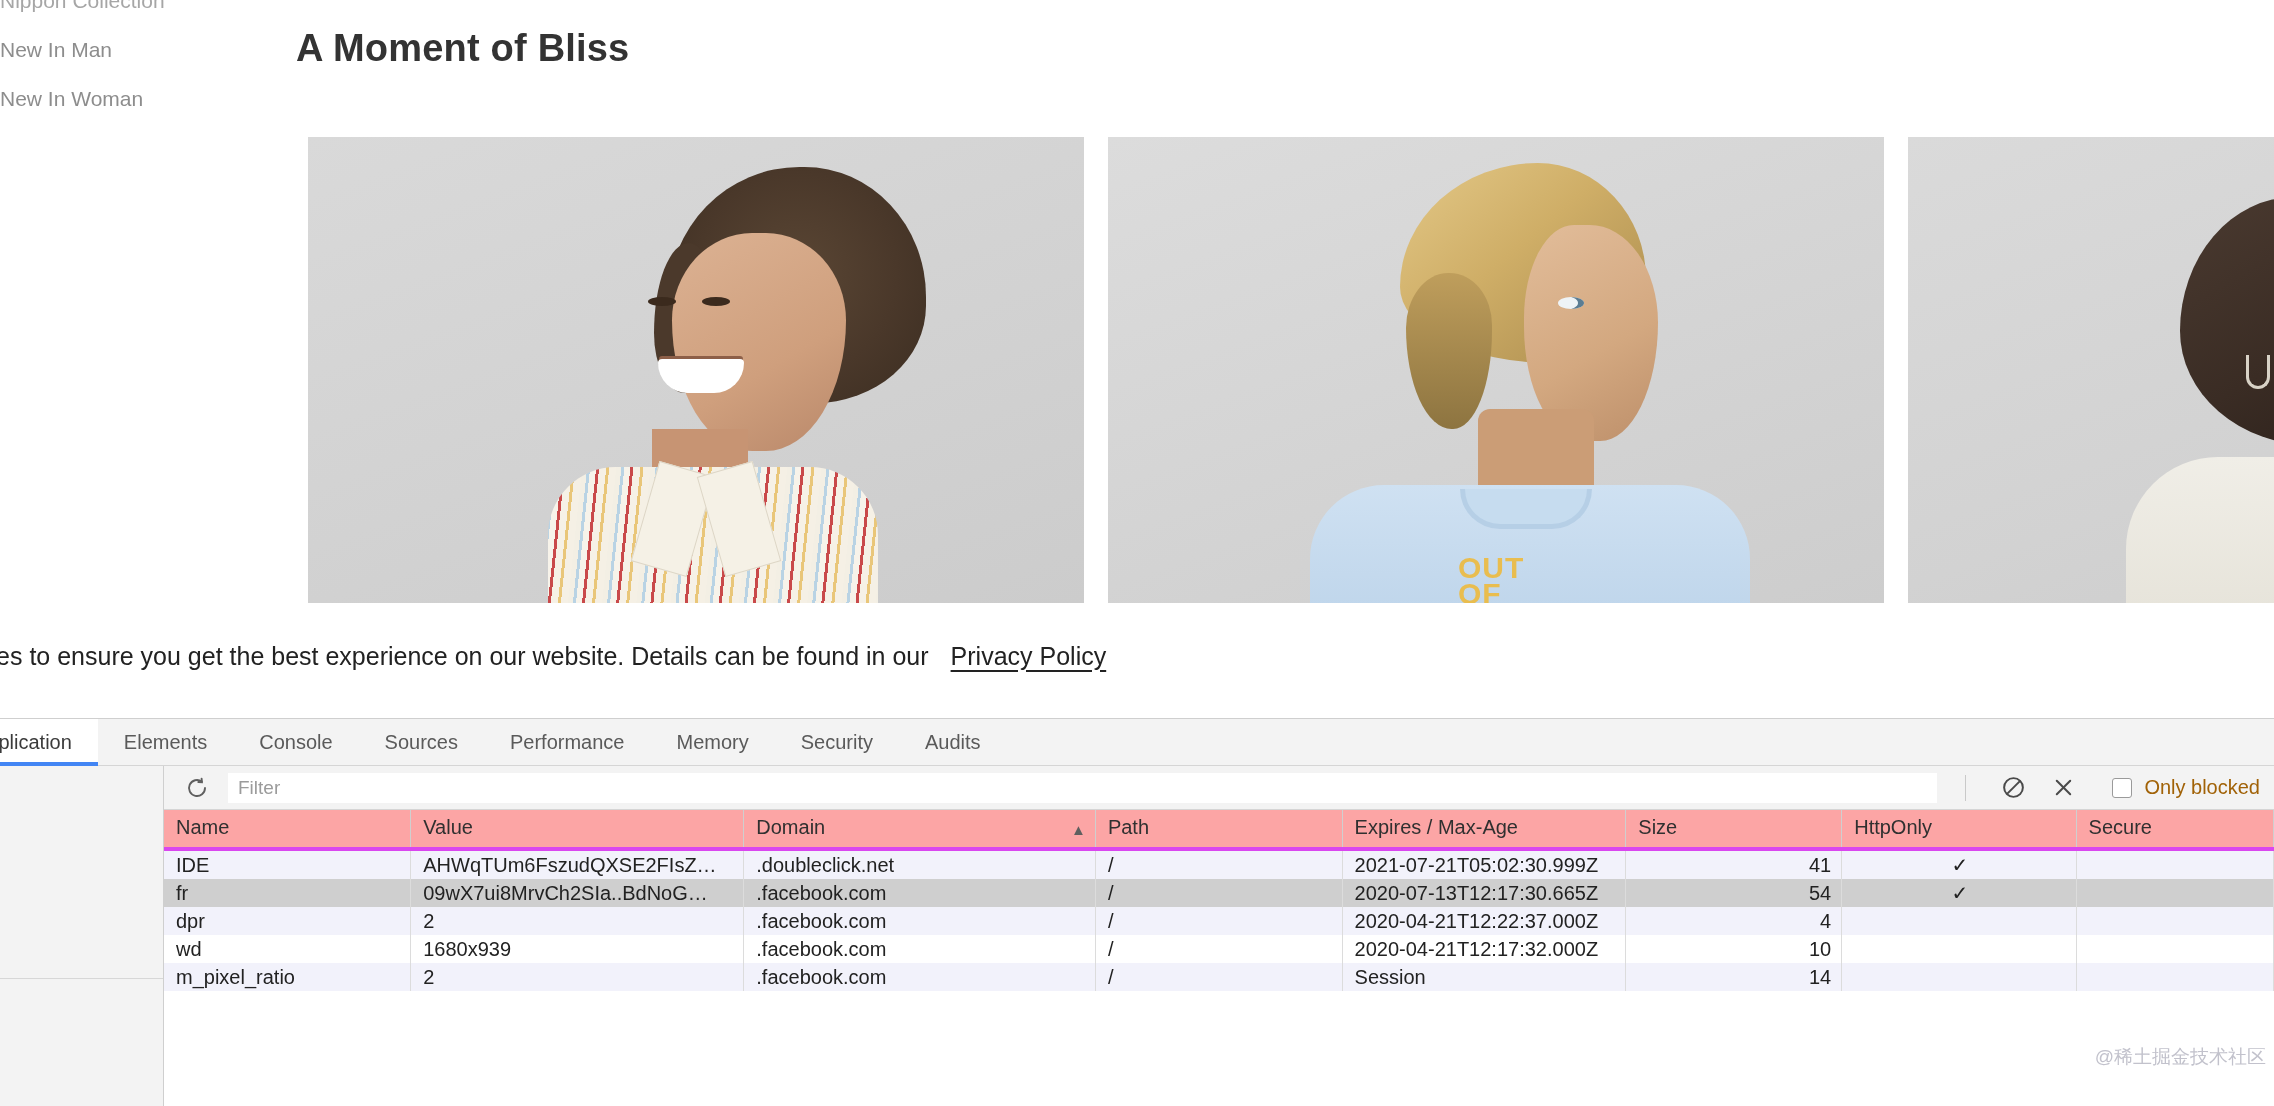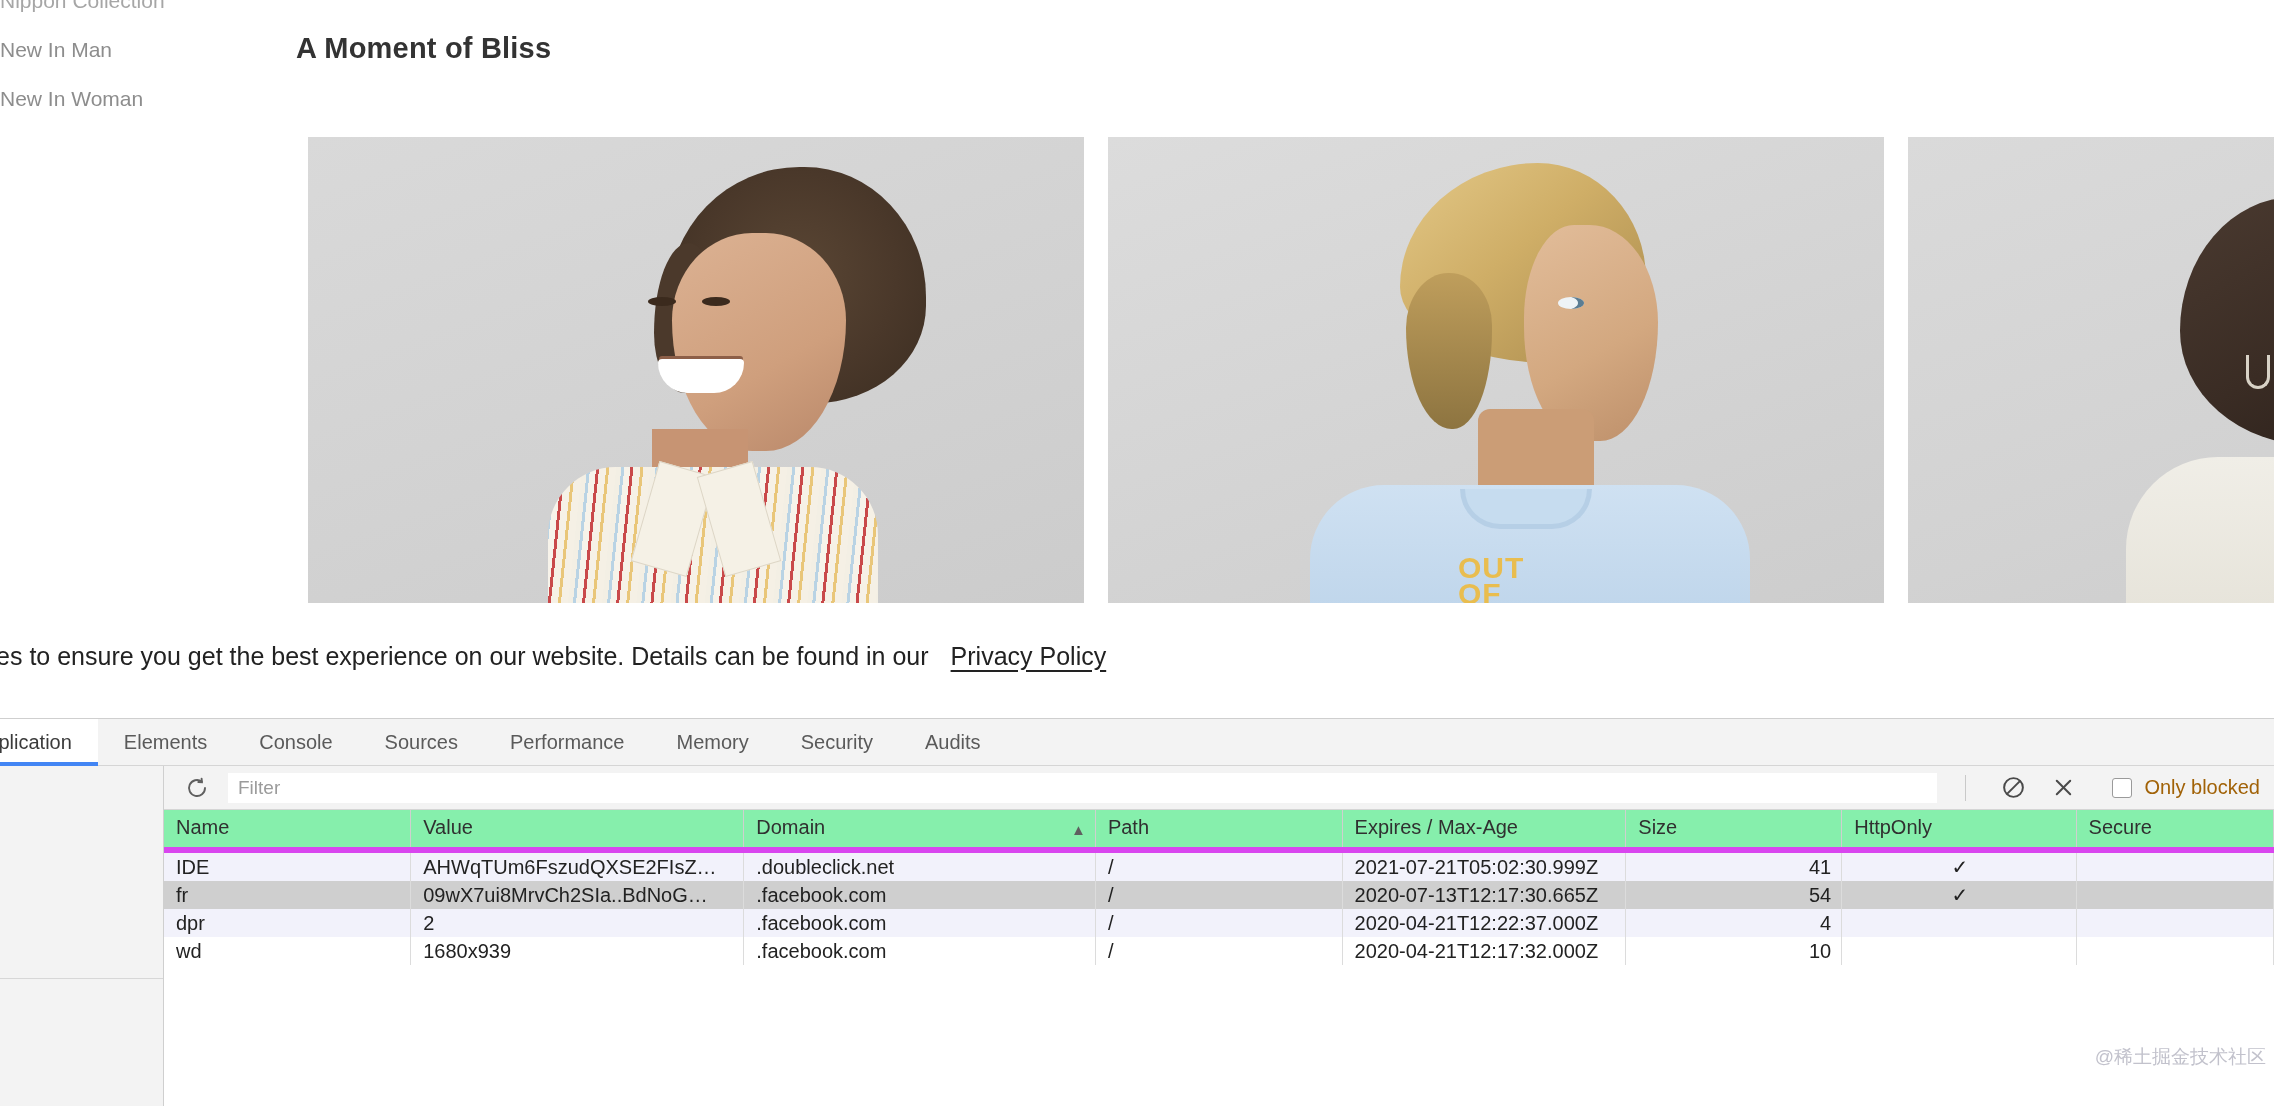--- a/index.html
+++ b/index.html
@@ -35,21 +35,21 @@
     padding: 0 0 0 0;
     margin-bottom: 28px;
     white-space: nowrap;
   }
   .nav-item.first { color: #a6a6a6; }
 
   #page-heading {
     position: absolute;
     left: 296px;
     top: 48px;
-    font-size: 29px;
+    font-size: 38px;
     color: #333333;
     letter-spacing: 0.2px;
     white-space: nowrap;
     transform: translateY(-50%);
   }
 
   #gallery {
     position: absolute;
     left: 308px;
     top: 126px;
@@ -352,22 +352,22 @@
     overflow: hidden;
     position: relative;
   }
   table.ck {
     width: 2110px;
     border-collapse: collapse;
     table-layout: fixed;
     font-size: 20px;
   }
   table.ck thead th {
-    background: #86efac;
-    border-bottom: 6px solid #d946ef;
+    background: #fca5a5;
+    border-bottom: 4px solid #d946ef;
     border-right: 1px solid #cfcfcf;
     text-align: left;
     font-weight: normal;
     color: #303030;
     padding: 6px 10px 8px 12px;
     height: 36px;
     white-space: nowrap;
     position: relative;
   }
   table.ck thead th .sortarrow {
@@ -619,20 +619,30 @@
               <td class="col-name">wd</td>
               <td class="col-value">1680x939</td>
               <td class="col-domain">.facebook.com</td>
               <td class="col-path">/</td>
               <td class="col-expires">2020-04-21T12:17:32.000Z</td>
               <td class="col-size num">10</td>
               <td class="col-httponly chk"></td>
               <td class="col-secure chk"></td>
             </tr>
 
+            <tr class="odd">
+              <td class="col-name">m_pixel_ratio</td>
+              <td class="col-value">2</td>
+              <td class="col-domain">.facebook.com</td>
+              <td class="col-path">/</td>
+              <td class="col-expires">Session</td>
+              <td class="col-size num">14</td>
+              <td class="col-httponly chk"></td>
+              <td class="col-secure chk"></td>
+            </tr>
 
 
           </tbody>
         </table>
       </div>
 
     </div>
   </div>
 
   <div id="watermark">@稀土掘金技术社区</div>

